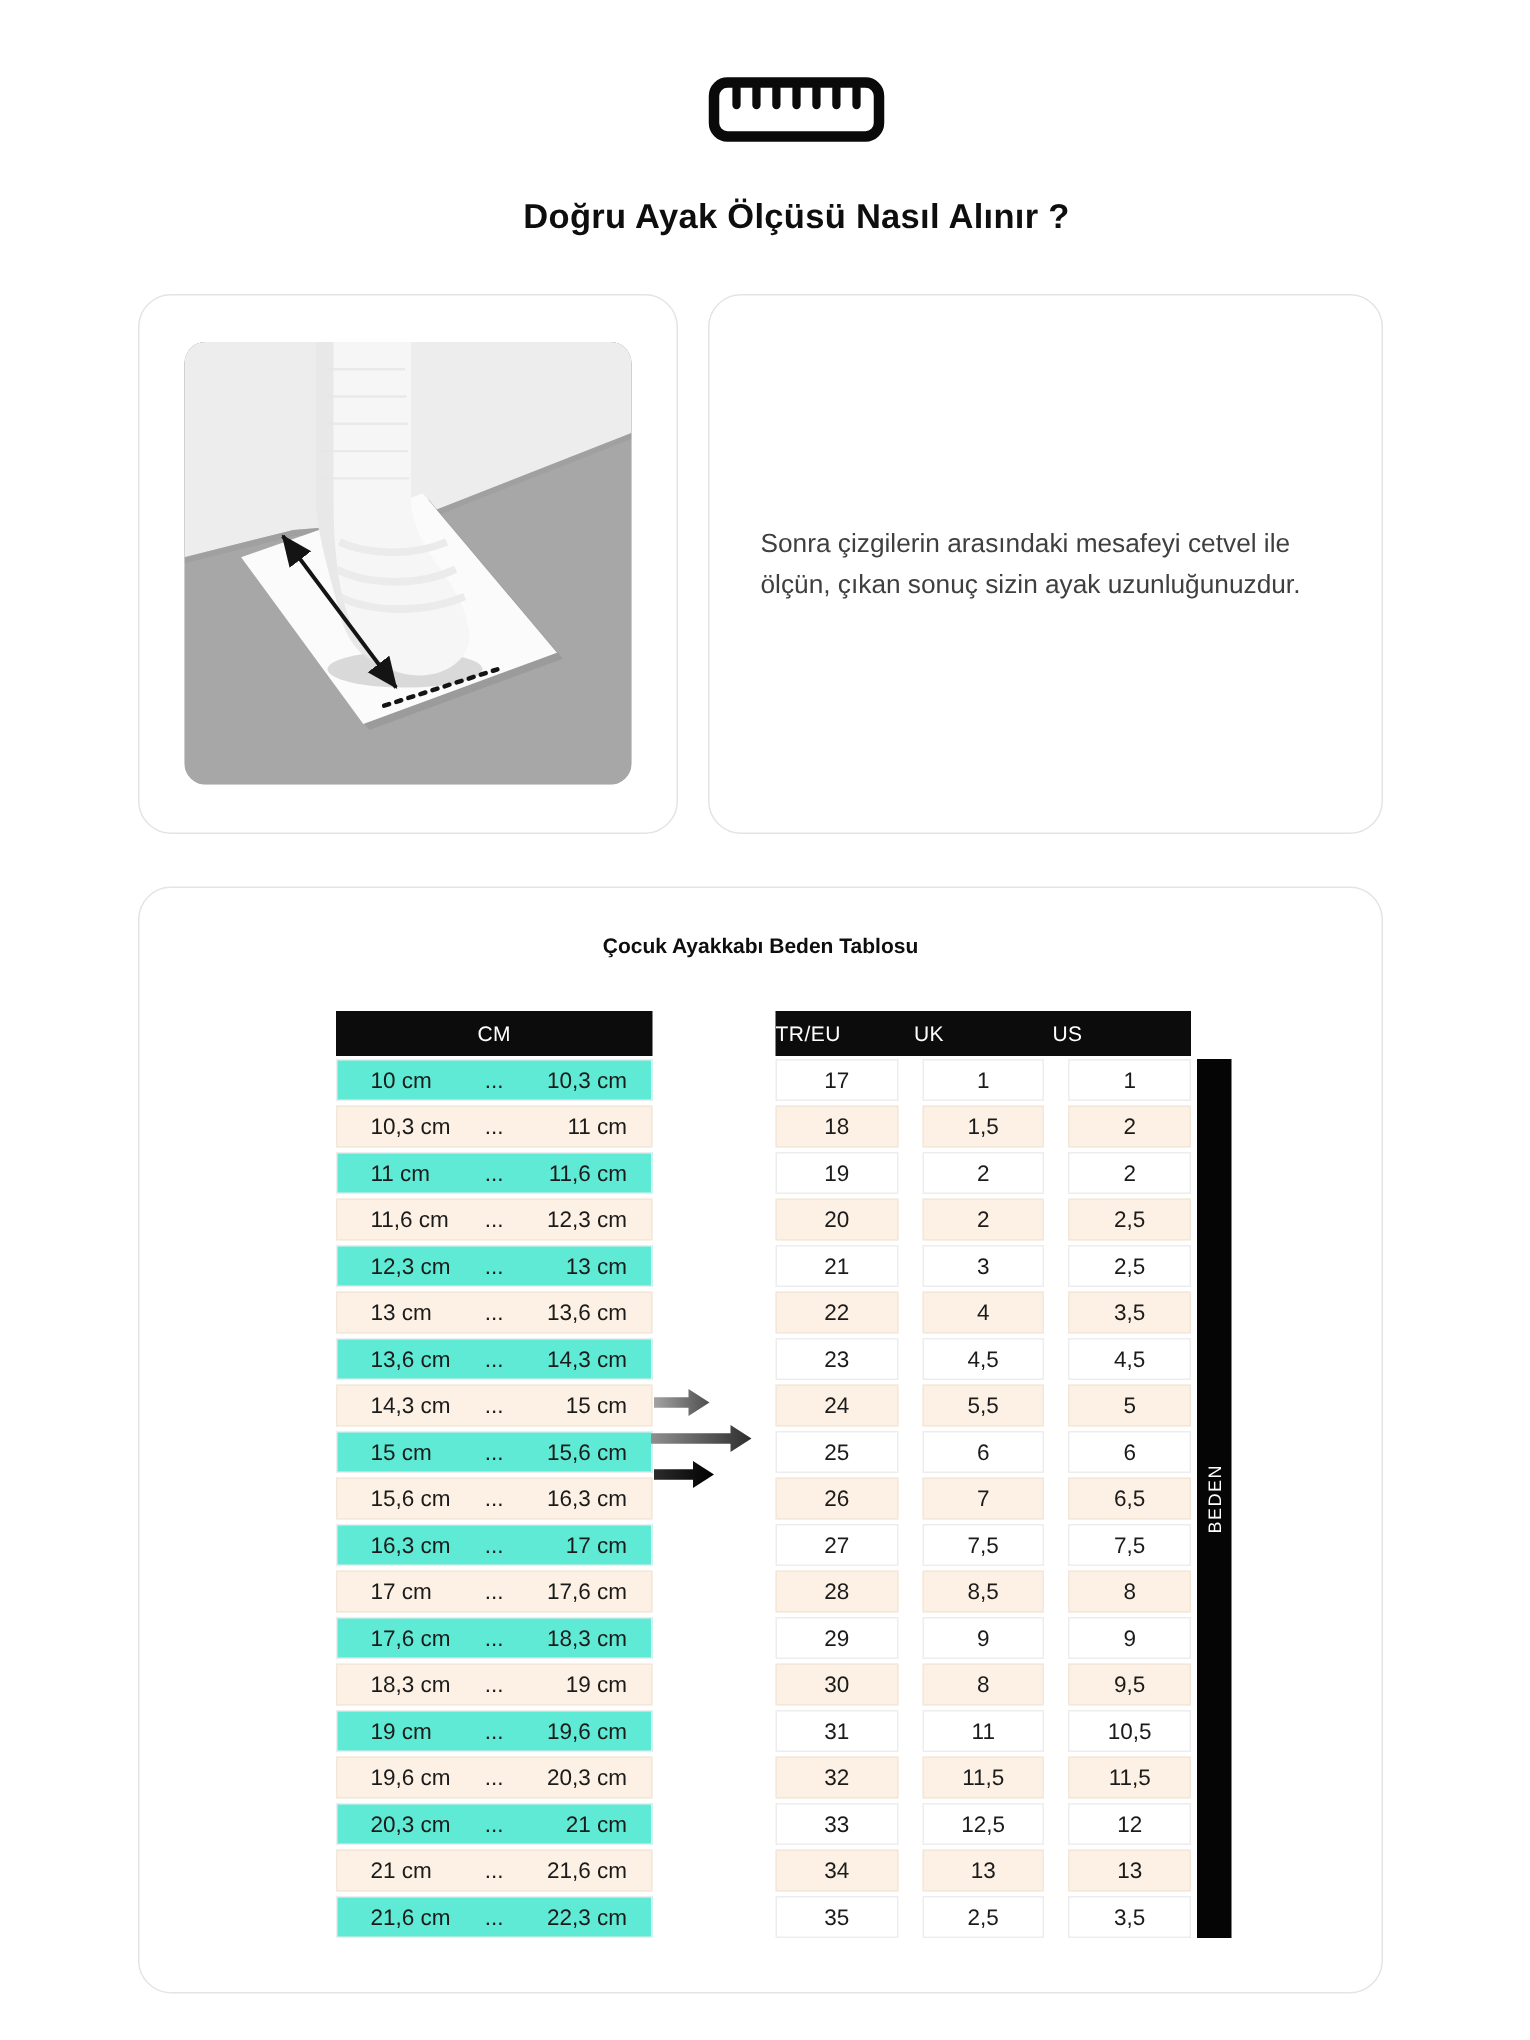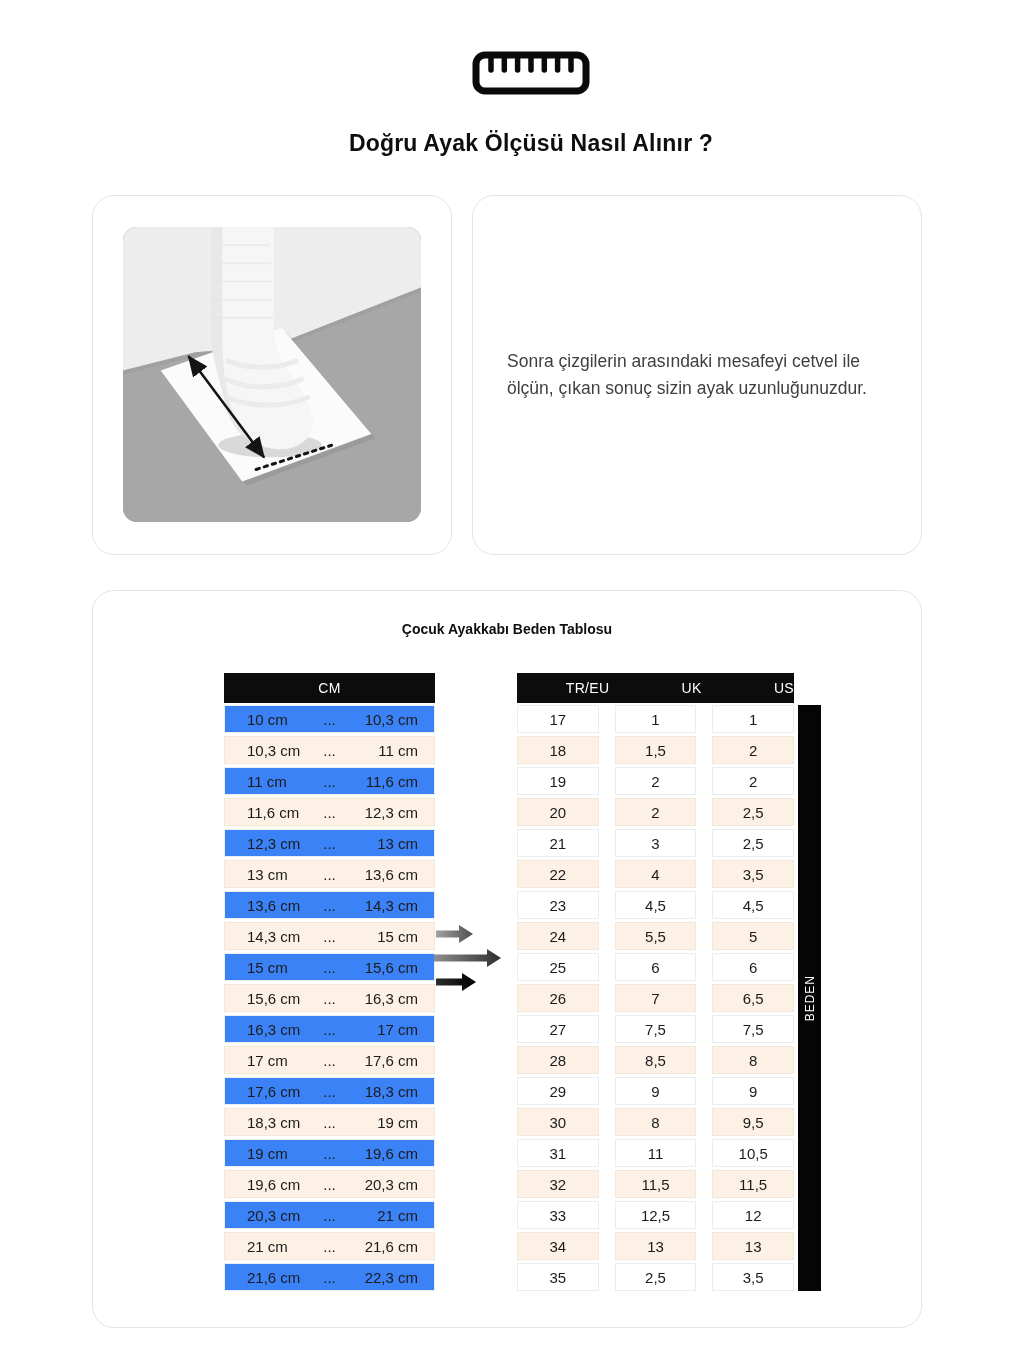--- a/index.html
+++ b/index.html
@@ -43,28 +43,28 @@
   }
   .grid-area{position:absolute;top:82px;left:0;right:0;height:620px;}
   .cm-table{position:absolute;left:131px;top:0;width:211px;}
   .size-table{position:absolute;left:424px;top:0;width:277px;}
   .thead{
     height:30px;background:var(--header-bg);color:#fff;font-size:14px;
     display:flex;align-items:center;justify-content:center;margin-bottom:2px;
     letter-spacing:.3px;
   }
   .size-table .thead{display:grid;grid-template-columns:1fr 1fr 1fr;}
-  .size-table .thead span{text-align:right;padding-left:42px;}
+  .size-table .thead span{text-align:left;}
   .trow{
     height:28px;margin-bottom:3px;display:grid;align-items:center;
     font-size:15px;color:var(--text-dark);
   }
   .cm-row{
     grid-template-columns:1fr 36px 1fr;
-    background:#3b82f6;border:1px solid var(--row-border);
+    background:#5eead4;border:1px solid var(--row-border);
   }
   .cm-row.row-peach{background:var(--row-alt);border-color:#f3e7da;}
   .cm-row .c-from{padding-left:22px;text-align:left;}
   .cm-row .c-dots{text-align:center;}
   .cm-row .c-to{padding-right:16px;text-align:right;}
   .size-row{grid-template-columns:1fr 1fr 1fr;column-gap:16px;}
   .size-row .cell{
     height:28px;display:flex;align-items:center;justify-content:center;
     background:#fff;border:1px solid var(--row-border);
   }

